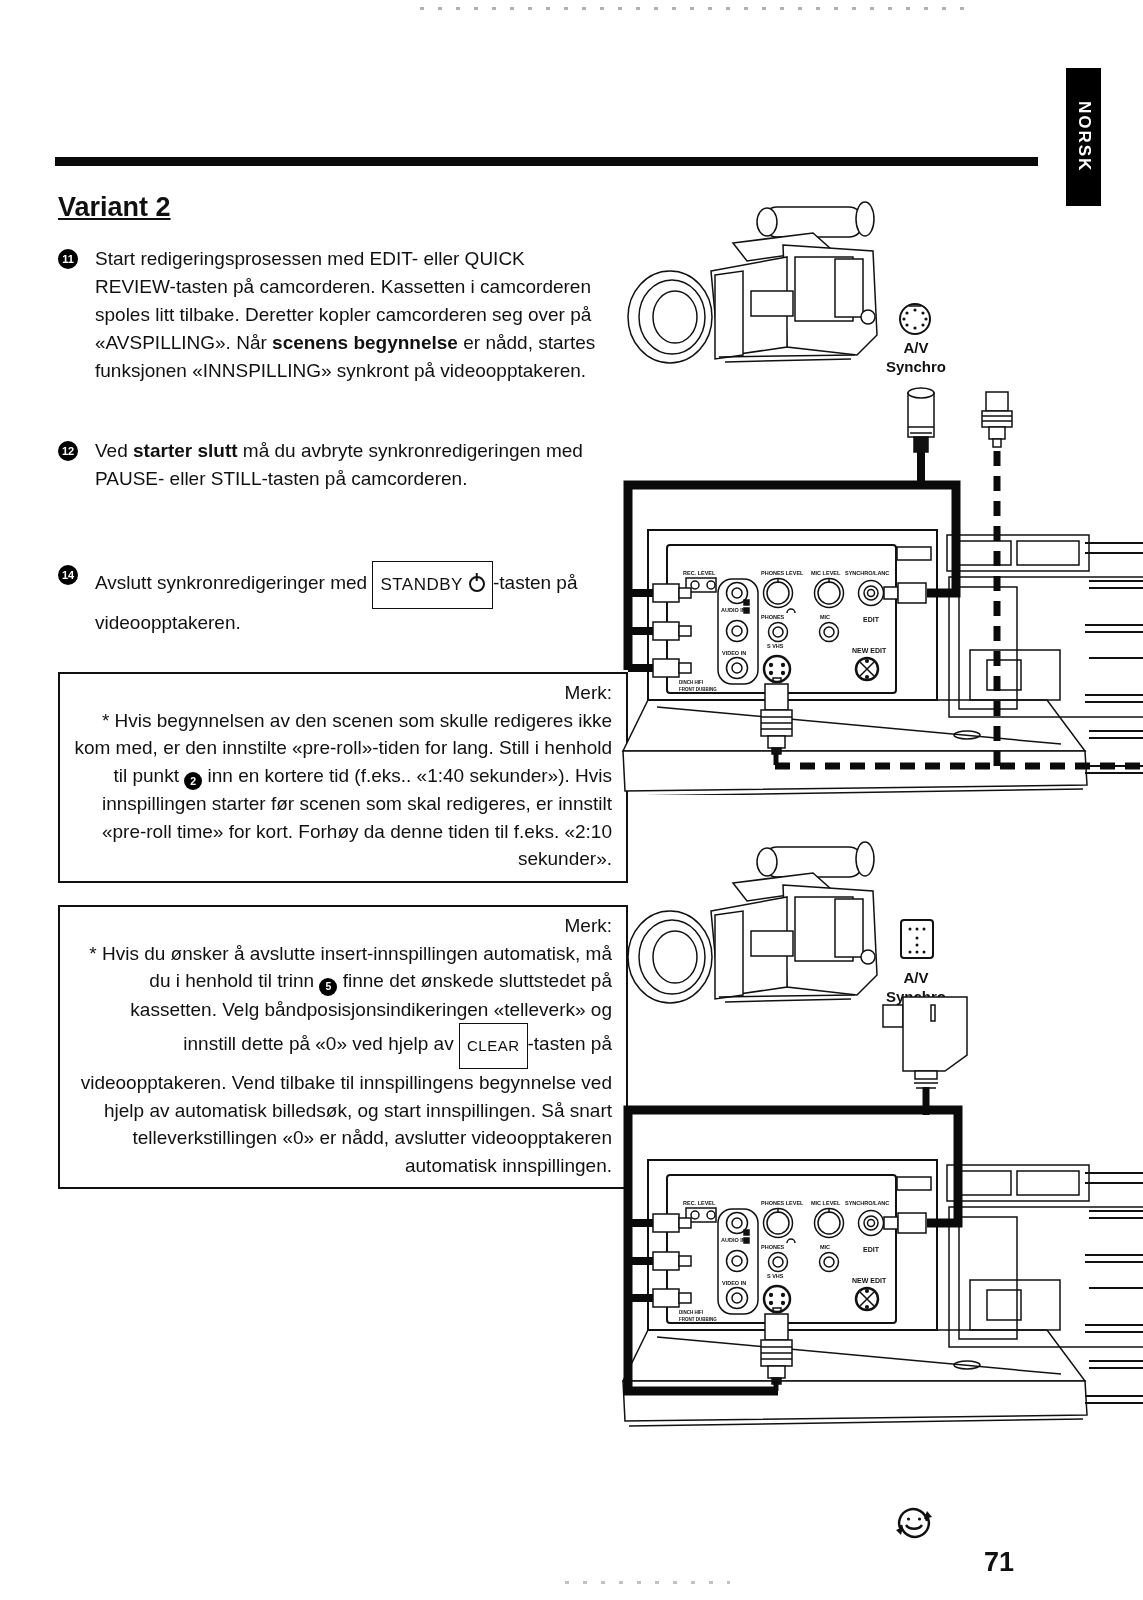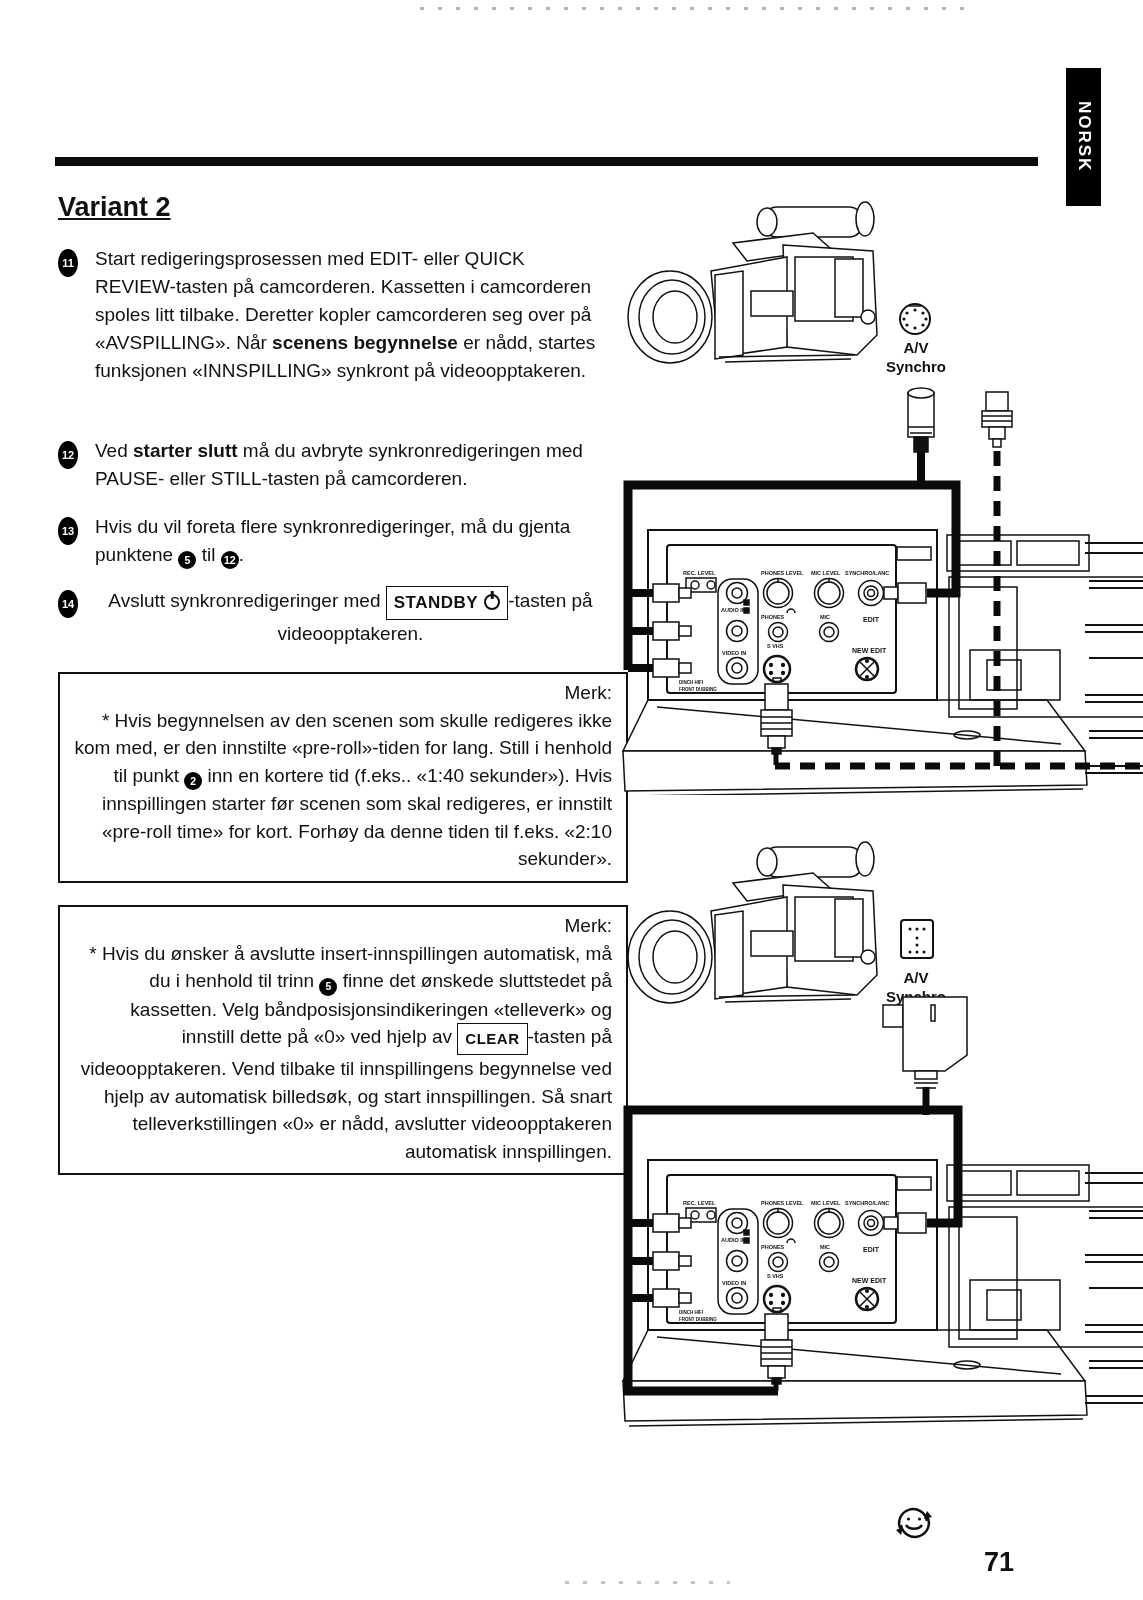--- a/index.html
+++ b/index.html
@@ -7,26 +7,26 @@
         font-family:"Liberation Sans",sans-serif;color:#111;overflow:hidden;margin:0 auto;}
   .artifact-dots{position:absolute;height:3px;
         background:repeating-linear-gradient(90deg,#666 0 4px,transparent 4px 18px);}
   .lang-tab{position:absolute;left:1066px;top:68px;width:35px;height:138px;background:#000;
         display:flex;align-items:center;justify-content:center;}
   .lang-tab span{writing-mode:vertical-rl;color:#fff;font-weight:bold;font-size:17px;letter-spacing:2px;}
   .rule{position:absolute;left:55px;top:157px;width:983px;height:9px;background:#0a0a0a;}
   .heading{position:absolute;left:58px;top:192px;font-size:27px;font-weight:bold;text-decoration:underline;}
   .step{position:absolute;left:58px;width:548px;font-size:19px;line-height:28px;}
   .step .txt{display:block;margin-left:37px;}
-  .badge{position:absolute;left:0;top:4px;width:20px;height:28px;border-radius:50%;background:#000;
+  .badge{position:absolute;left:0;top:4px;width:20px;height:20px;border-radius:50%;background:#000;
         color:#fff;font-size:11px;font-weight:bold;display:flex;align-items:center;justify-content:center;}
   .badge-sm{display:inline-flex;width:18px;height:18px;border-radius:50%;background:#000;color:#fff;
         font-size:10.5px;font-weight:bold;align-items:center;justify-content:center;vertical-align:-3px;}
   b{font-weight:bold;}
-  .keybox{display:inline-block;border:1.5px solid #111;padding:5px 7px;font-weight:bold;
+  .keybox{display:inline-block;border:1.5px solid #111;padding:12px 7px;font-weight:normal;
         font-size:17px;line-height:22px;letter-spacing:.5px;vertical-align:-1px;}
   .power{position:relative;display:inline-block;width:12px;height:12px;border:2px solid #111;
         border-radius:50%;vertical-align:-2px;margin-left:6px;}
   .power::after{content:"";position:absolute;left:50%;top:-5px;transform:translateX(-50%);
         width:2.5px;height:8px;background:#111;}
   .note{position:absolute;left:58px;width:538px;border:2.5px solid #111;padding:5px 14px 8px 14px;
         font-size:19px;line-height:27.5px;text-align:right;}
   .figure{position:absolute;}
   .footer-num{position:absolute;left:984px;top:1502px;font-size:27px;font-weight:bold;margin-top:45px;}
   svg text{font-family:"Liberation Sans",sans-serif;fill:#111;}
@@ -48,26 +48,22 @@
 <div class="step" style="top:245px;">
   <span class="badge">11</span>
   <span class="txt"><span>Start redigeringsprosessen med EDIT- eller QUICK REVIEW-tasten på camcorderen. Kassetten i camcorderen spoles litt tilbake. Deretter kopler camcorderen seg over på «AVSPILLING». Når </span><b>scenens begynnelse</b><span> er nådd, startes funksjonen «INNSPILLING» synkront på videoopptakeren.</span></span>
 </div>
 
 <div class="step" style="top:437px;">
   <span class="badge">12</span>
   <span class="txt"><span>Ved </span><b>starter slutt</b><span> må du avbryte synkronredigeringen med PAUSE- eller STILL-tasten på camcorderen.</span></span>
 </div>
 
-<div class="step" style="top:513px;">
-  <span class="badge">13</span>
-  <span class="txt"><span>Hvis du vil foreta flere synkronredigeringer, må du gjenta punktene </span><span class="badge-sm">5</span><span> til </span><span class="badge-sm">12</span><span>.</span></span>
-</div>
-
-<div class="step" style="top:586px;text-align:center;">
+
+<div class="step" style="top:561px;">
   <span class="badge">14</span>
   <span class="txt"><span>Avslutt synkronredigeringer med </span><span class="keybox"><span>STANDBY</span><span class="power"></span></span><span>-tasten på videoopptakeren.</span></span>
 </div>
 
 <div class="note" style="top:672px;">
   <span>Merk:</span><br>
   <span>* Hvis begynnelsen av den scenen som skulle redigeres ikke kom med, er den innstilte «pre-roll»-tiden for lang. Still i henhold til punkt </span><span class="badge-sm">2</span><span> inn en kortere tid (f.eks.. «1:40 sekunder»). Hvis innspillingen starter før scenen som skal redigeres, er innstilt «pre-roll time» for kort. Forhøy da denne tiden til f.eks. «2:10 sekunder».</span>
 </div>
 
 <div class="note" style="top:905px;">

